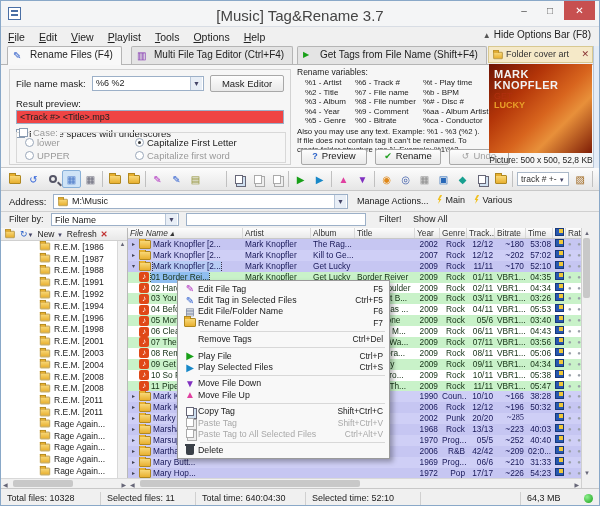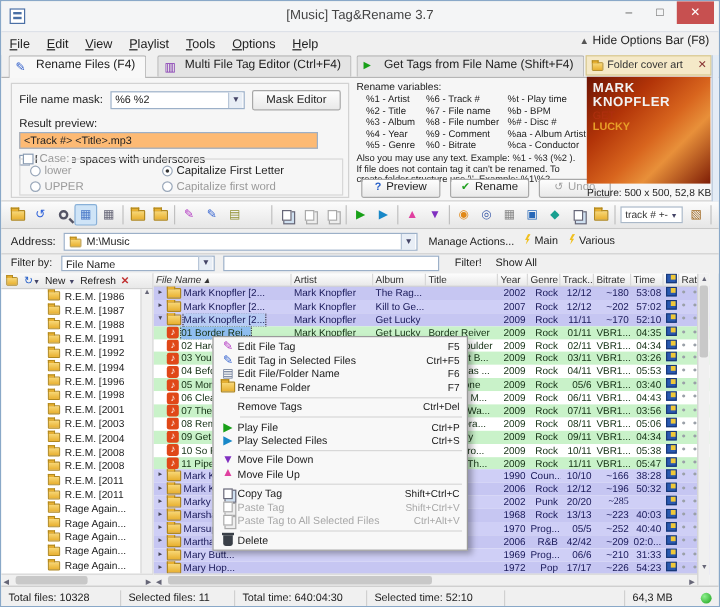--- a/index.html
+++ b/index.html
@@ -4,21 +4,21 @@
 <style>
   html,body{margin:0;padding:0;background:#d8d8d8;}
   *{box-sizing:border-box;font-family:"Liberation Sans",sans-serif;}
   #win{position:relative;width:600px;height:506px;background:#f0f0f0;border:1px solid #89a8c8;overflow:hidden;}
   .abs{position:absolute;}
 
   
   #titlebar{position:absolute;left:0;top:0;width:100%;height:26px;background:#f4f5f6;border-bottom:1px solid #d8dde4;}
   #app-icon{position:absolute;left:7px;top:6px;width:13px;height:13px;background:#fff;border:1px solid #4a6fa5;}
   #app-icon:before{content:"";position:absolute;left:2px;top:2px;width:7px;height:2px;background:#4a6fa5;box-shadow:0 4px 0 #4a6fa5;}
-  #title-text{position:absolute;left:0;right:0;top:6px;text-align:center;font-size:11px;color:#444;}
+  #title-text{position:absolute;left:0;right:0;top:6px;text-align:center;font-size:15px;color:#444;}
   .winbtn{position:absolute;top:0;height:19px;text-align:center;font-size:10px;color:#555;line-height:19px;}
   #btn-min{right:62px;width:26px;}
   #btn-max{right:36px;width:26px;}
   #btn-close{right:4px;width:31px;background:#c75050;color:#fff;}
 
   
   #menubar{position:absolute;left:0;top:26px;width:100%;height:19px;background:#f0f0f0;}
   .menu-item{display:inline-block;padding:2px 7px;font-size:10.5px;color:#222;}
   .menu-item::first-letter{text-decoration:underline;}
   #hide-options{position:absolute;right:8px;top:2px;font-size:10px;color:#222;}
@@ -179,21 +179,21 @@
     <span>Folder cover art</span>
     <span class="x">✕</span>
   </div>
 
   <div id="options">
     <div id="grp-left">
       <span class="lbl abs" style="left:6px;top:8px;">File name mask:</span>
       <span class="combo" style="left:82px;top:6px;width:112px;height:15px;"><span>%6 %2</span><span class="dd">▼</span></span>
       <span class="pbtn" style="left:200px;top:5px;width:74px;height:17px;line-height:15px;">Mask Editor</span>
       <span class="lbl abs" style="left:6px;top:28px;">Result preview:</span>
-      <span class="tinput" style="left:6px;top:40px;width:249px;height:14px;background:#fdba74;">&lt;Track #&gt; &lt;Title&gt;.mp3</span>
+      <span class="tinput" style="left:6px;top:40px;width:268px;height:14px;background:#ef4444;">&lt;Track #&gt; &lt;Title&gt;.mp3</span>
       <span class="chk" style="left:6px;top:59px;"></span>
       <span class="lbl abs" style="left:19px;top:58px;">Replace spaces with underscores</span>
       <div id="case-box">
         <span class="chk" style="left:2px;top:-5px;background:#fff;"></span>
         <span class="lbl abs gray" style="left:14px;top:-6px;background:#f6f6f6;padding:0 2px;">Case:</span>
         <span class="radio" style="left:8px;top:5px;"></span>
         <span class="lbl abs gray" style="left:20px;top:4px;">lower</span>
         <span class="radio" style="left:8px;top:18px;"></span>
         <span class="lbl abs gray" style="left:20px;top:17px;">UPPER</span>
         <span class="radio sel" style="left:118px;top:5px;"></span>

